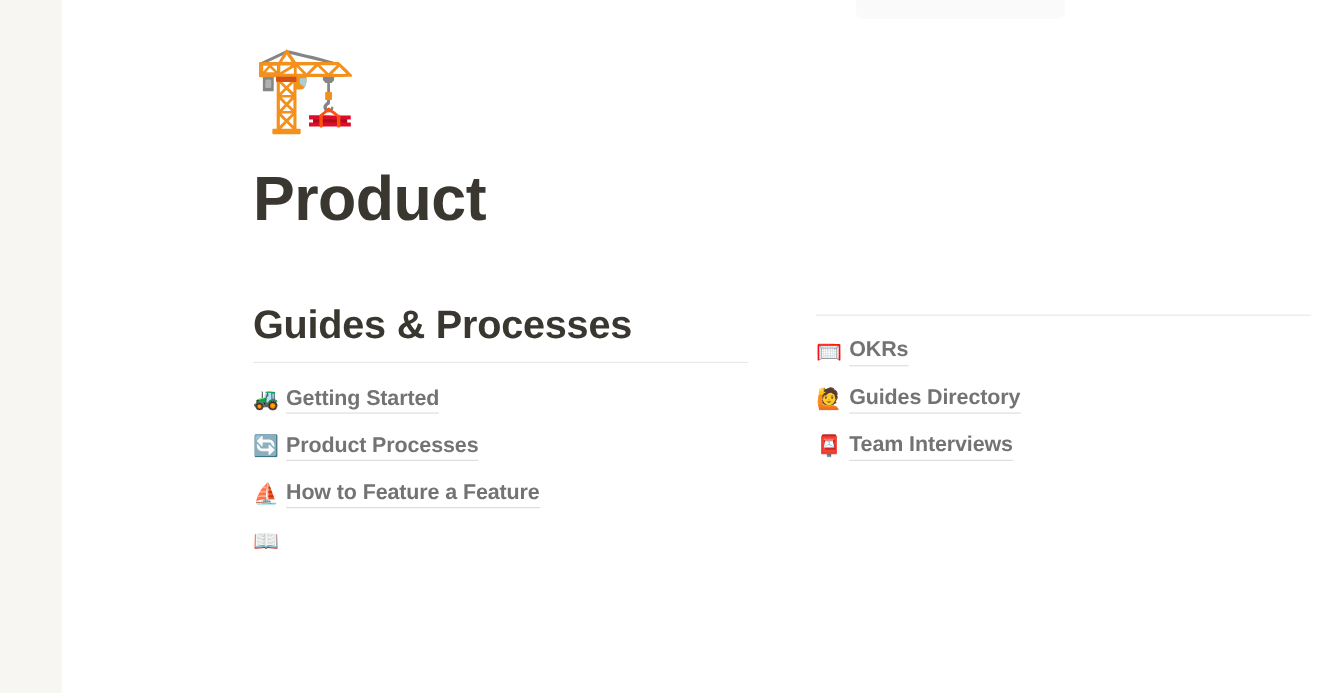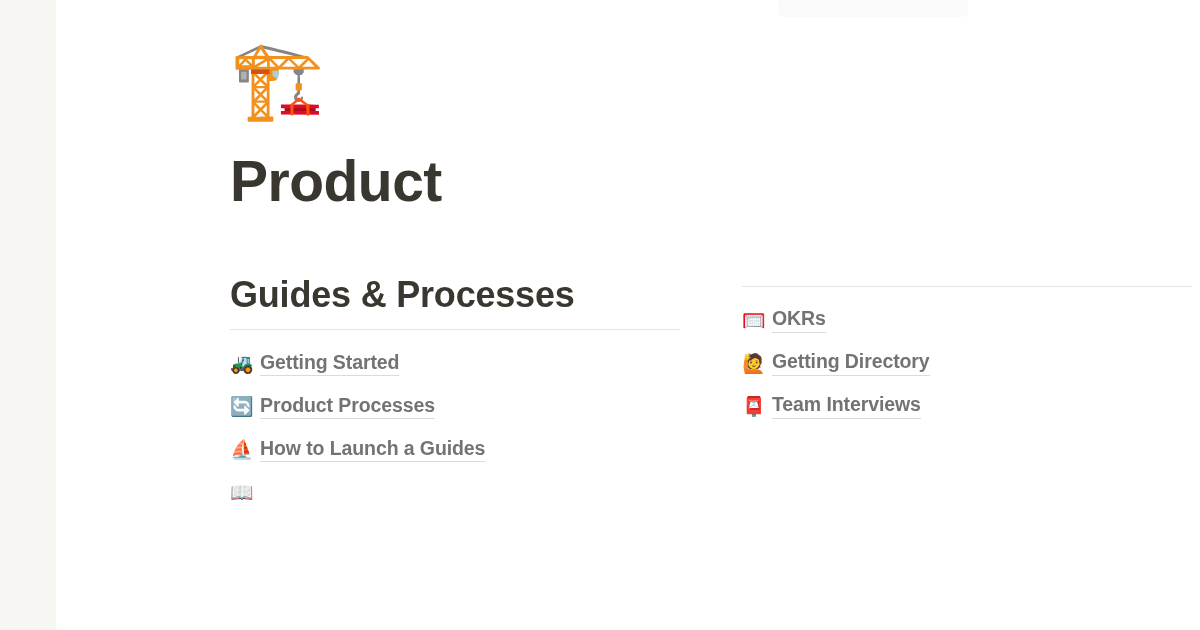--- a/index.html
+++ b/index.html
@@ -162,42 +162,42 @@
               <span class="link-text">Getting Started</span>
             </div>
 
             <div class="link-row">
               <span class="link-emoji">🔄</span>
               <span class="link-text">Product Processes</span>
             </div>
 
             <div class="link-row">
               <span class="link-emoji">⛵</span>
-              <span class="link-text">How to Launch a Guides</span>
+              <span class="link-text">How to Feature a Feature</span>
             </div>
 
             <div class="link-row">
               <span class="link-emoji">📖</span>
             </div>
 
           </div>
         </div>
 
         <div class="col">
           <div class="col-rule"></div>
           <div class="links">
 
             <div class="link-row">
               <span class="link-emoji">🥅</span>
               <span class="link-text">OKRs</span>
             </div>
 
             <div class="link-row">
               <span class="link-emoji">🙋</span>
-              <span class="link-text">Getting Directory</span>
+              <span class="link-text">Guides Directory</span>
             </div>
 
             <div class="link-row">
               <span class="link-emoji">📮</span>
               <span class="link-text">Team Interviews</span>
             </div>
 
           </div>
         </div>
 

